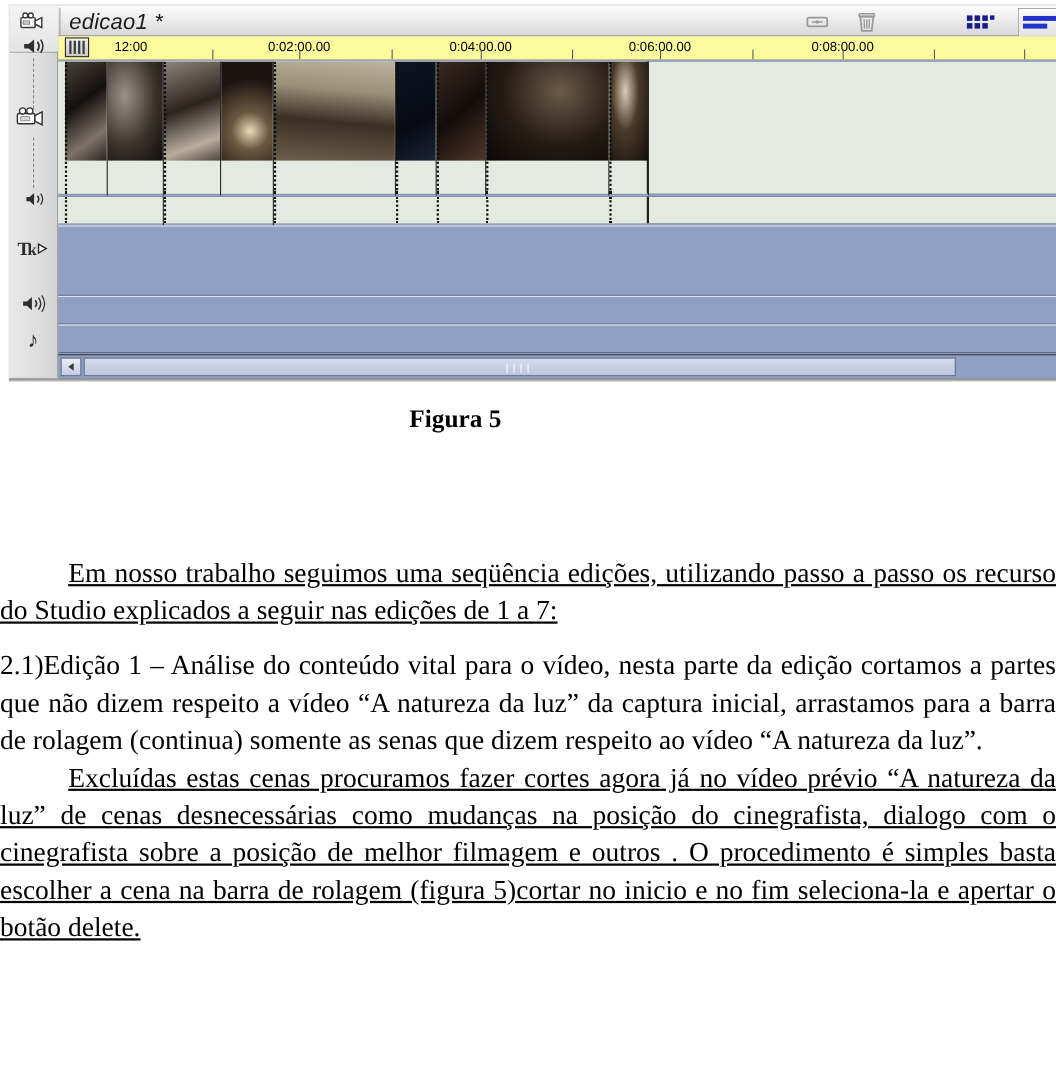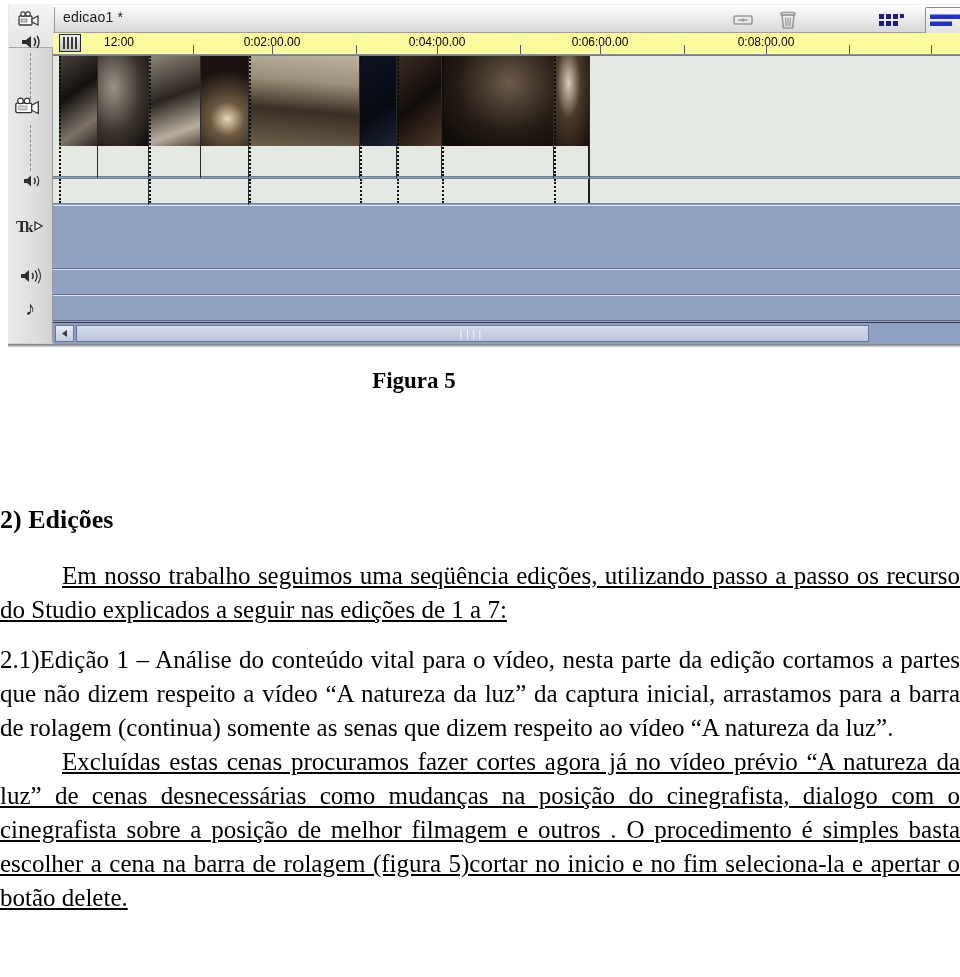--- a/index.html
+++ b/index.html
@@ -85,24 +85,25 @@
     left: 0; top: 0;
     width: 916px; height: 28px;
     background: linear-gradient(to bottom, #fdfdfd 0%, #ededed 45%, #d8d8d8 100%);
     border-bottom: 1px solid #a0a0a0;
     box-sizing: border-box;
   }
   .tl-title {
     position: absolute;
     left: 10px; top: 4px;
     font-family: "Liberation Sans", sans-serif;
-    font-size: 14px;
+    font-size: 20px;
     color: #1a1a1a;
     letter-spacing: 0.2px;
     white-space: nowrap;
+    font-style: italic;
   }
   .tl-title-sep {
     position: absolute;
     left: 1px; top: 2px;
     width: 0; height: 25px;
     border-left: 1px solid #9b9b9b;
   }
 
   
   .tb-btn {
@@ -511,18 +512,17 @@
 
       </div>
     </div>
   </div>
   <div class="ss-bottomline"></div>
 </div>
 
 <div class="fig-caption">Figura 5</div>
 
 <div class="doc">
-  <div class="sec-head">2) Edições</div>
   <p class="para indent">Em nosso trabalho seguimos uma seqüência edições, utilizando passo a passo os recurso do Studio explicados a seguir nas edições de 1 a 7:</p>
   <div class="gap"></div>
   <p class="para">2.1)Edição 1 – Análise do conteúdo vital para o vídeo, nesta parte da edição cortamos a partes que não dizem respeito a vídeo “A natureza da luz” da captura inicial, arrastamos para a barra de rolagem (continua) somente as senas que dizem respeito ao vídeo “A natureza da luz”.</p>
   <p class="para indent">Excluídas estas cenas procuramos fazer cortes agora já no vídeo prévio “A natureza da luz” de cenas desnecessárias como mudanças na posição do cinegrafista, dialogo com o cinegrafista sobre a posição de melhor filmagem e outros . O procedimento é simples basta escolher a cena na barra de rolagem (figura 5)cortar no inicio e no fim seleciona-la e apertar o botão delete.</p>
 </div>
 
 </body></html>

